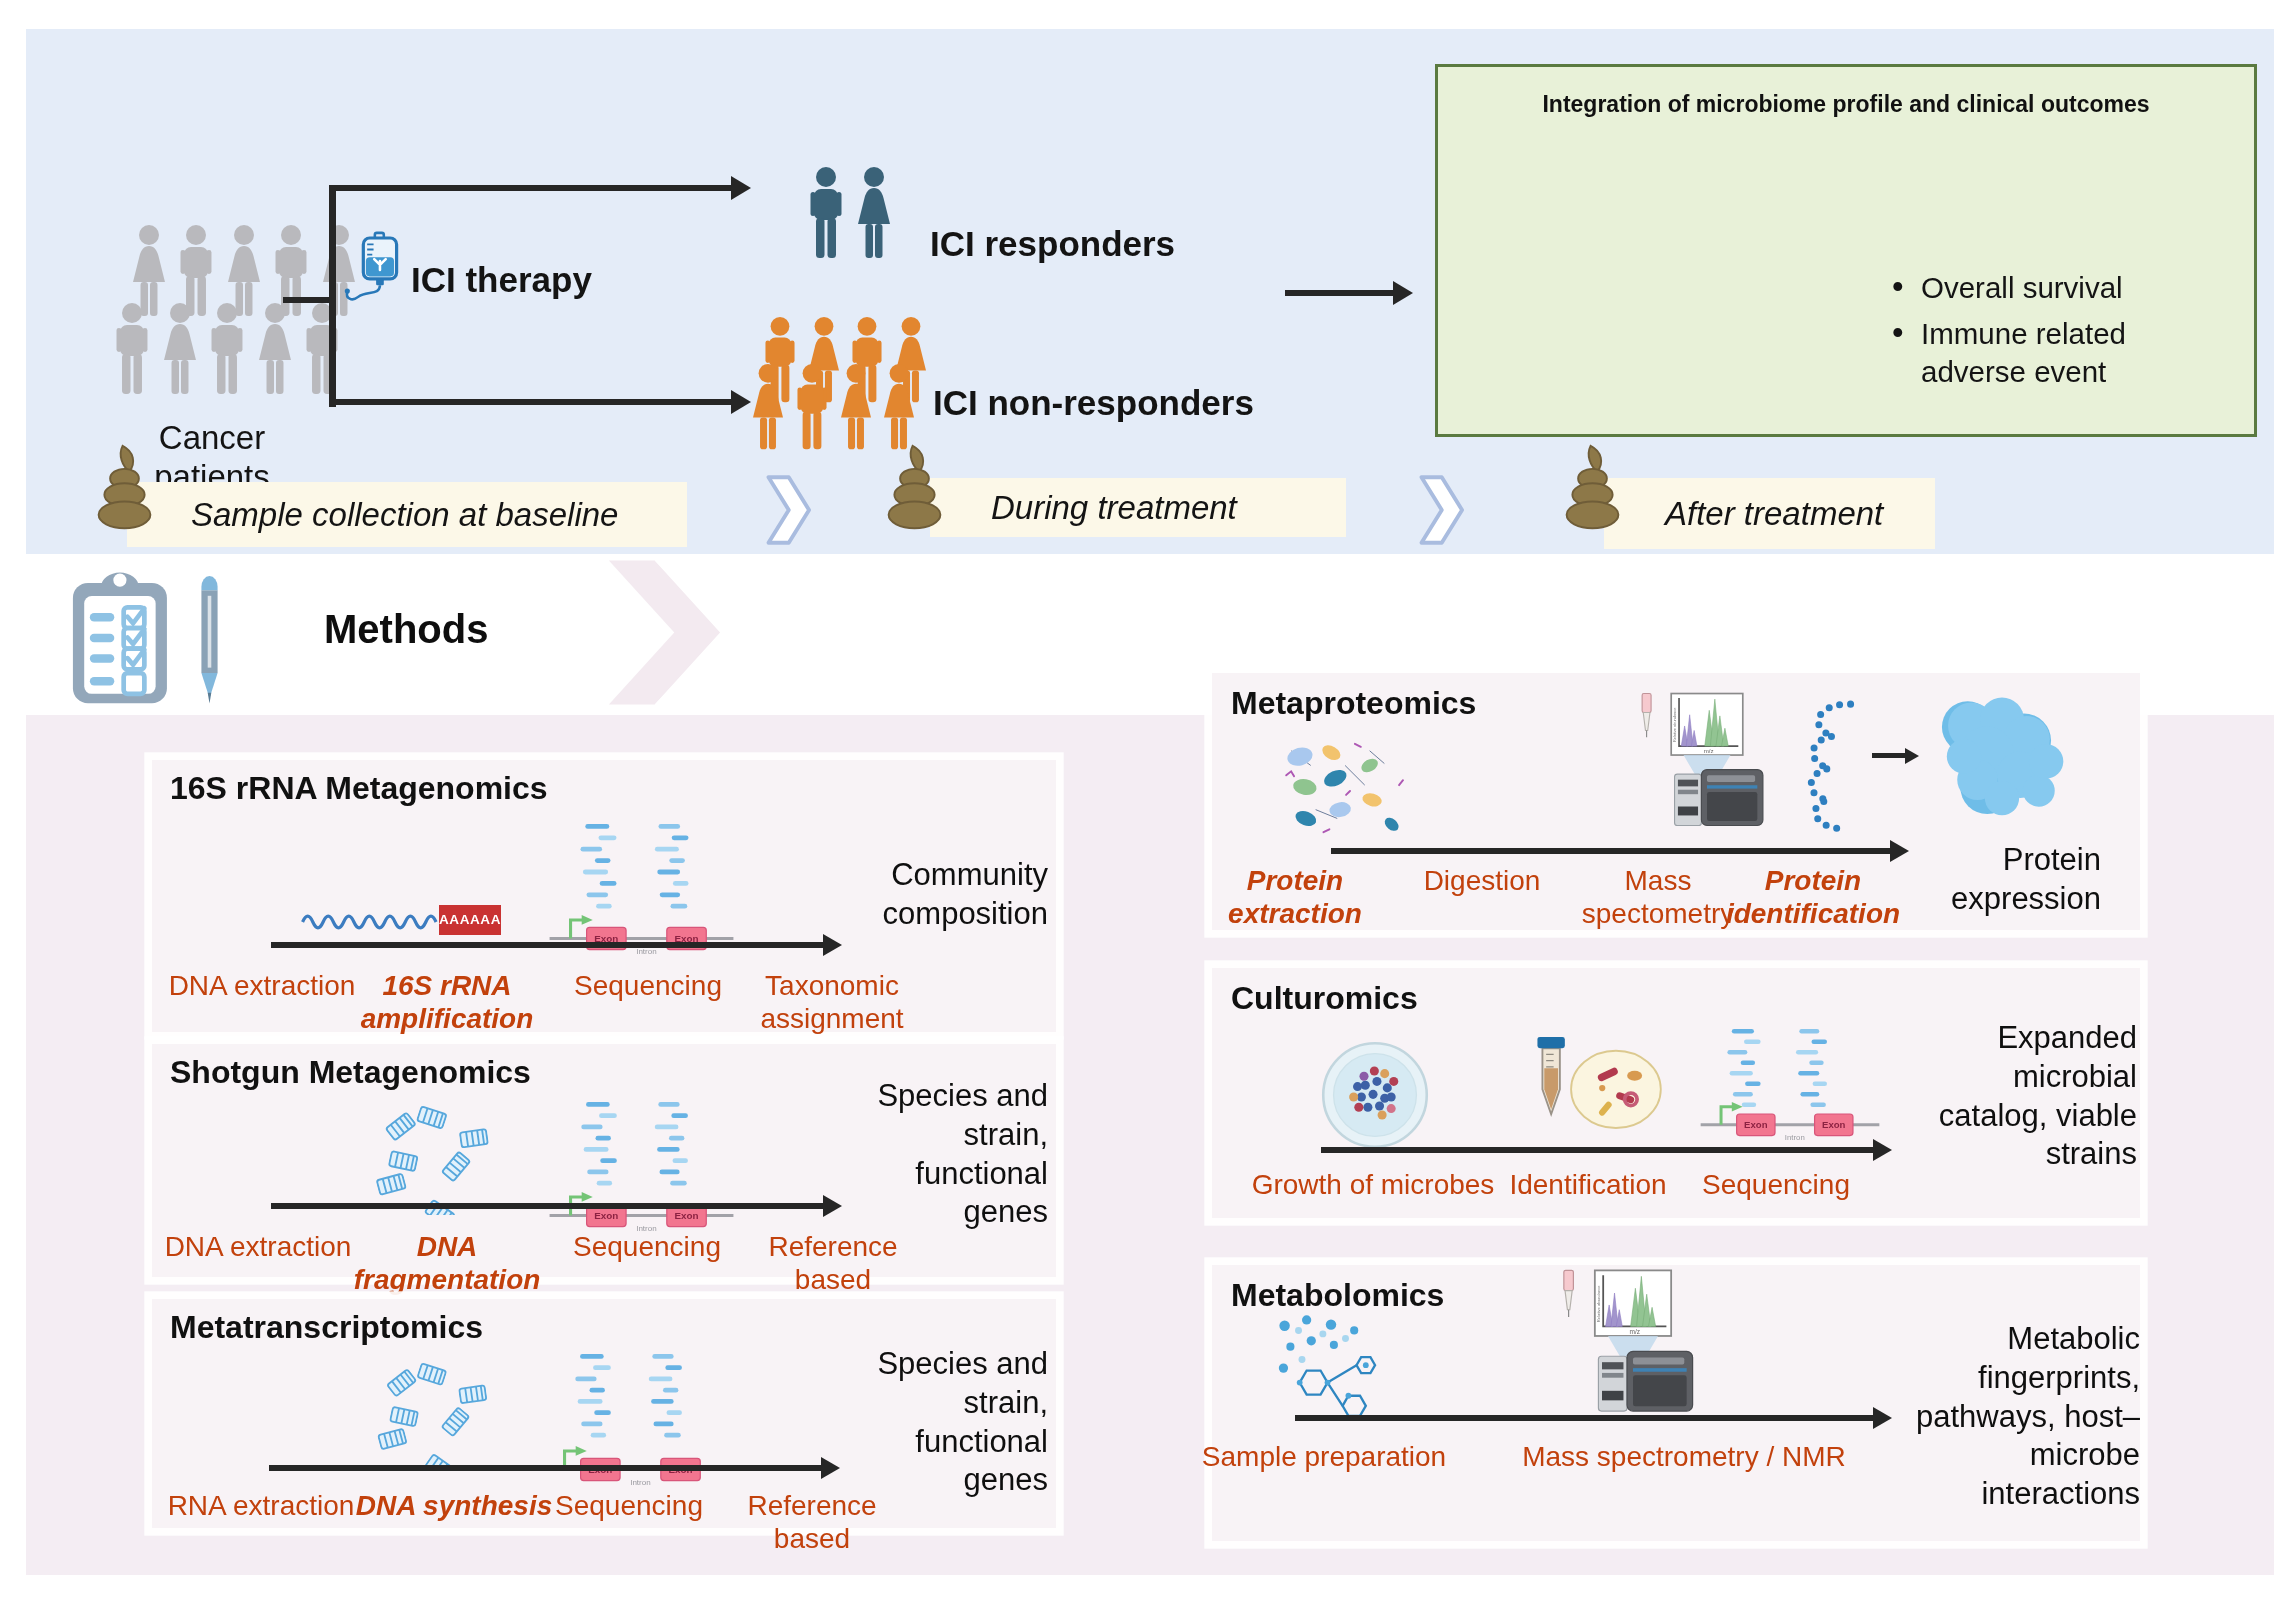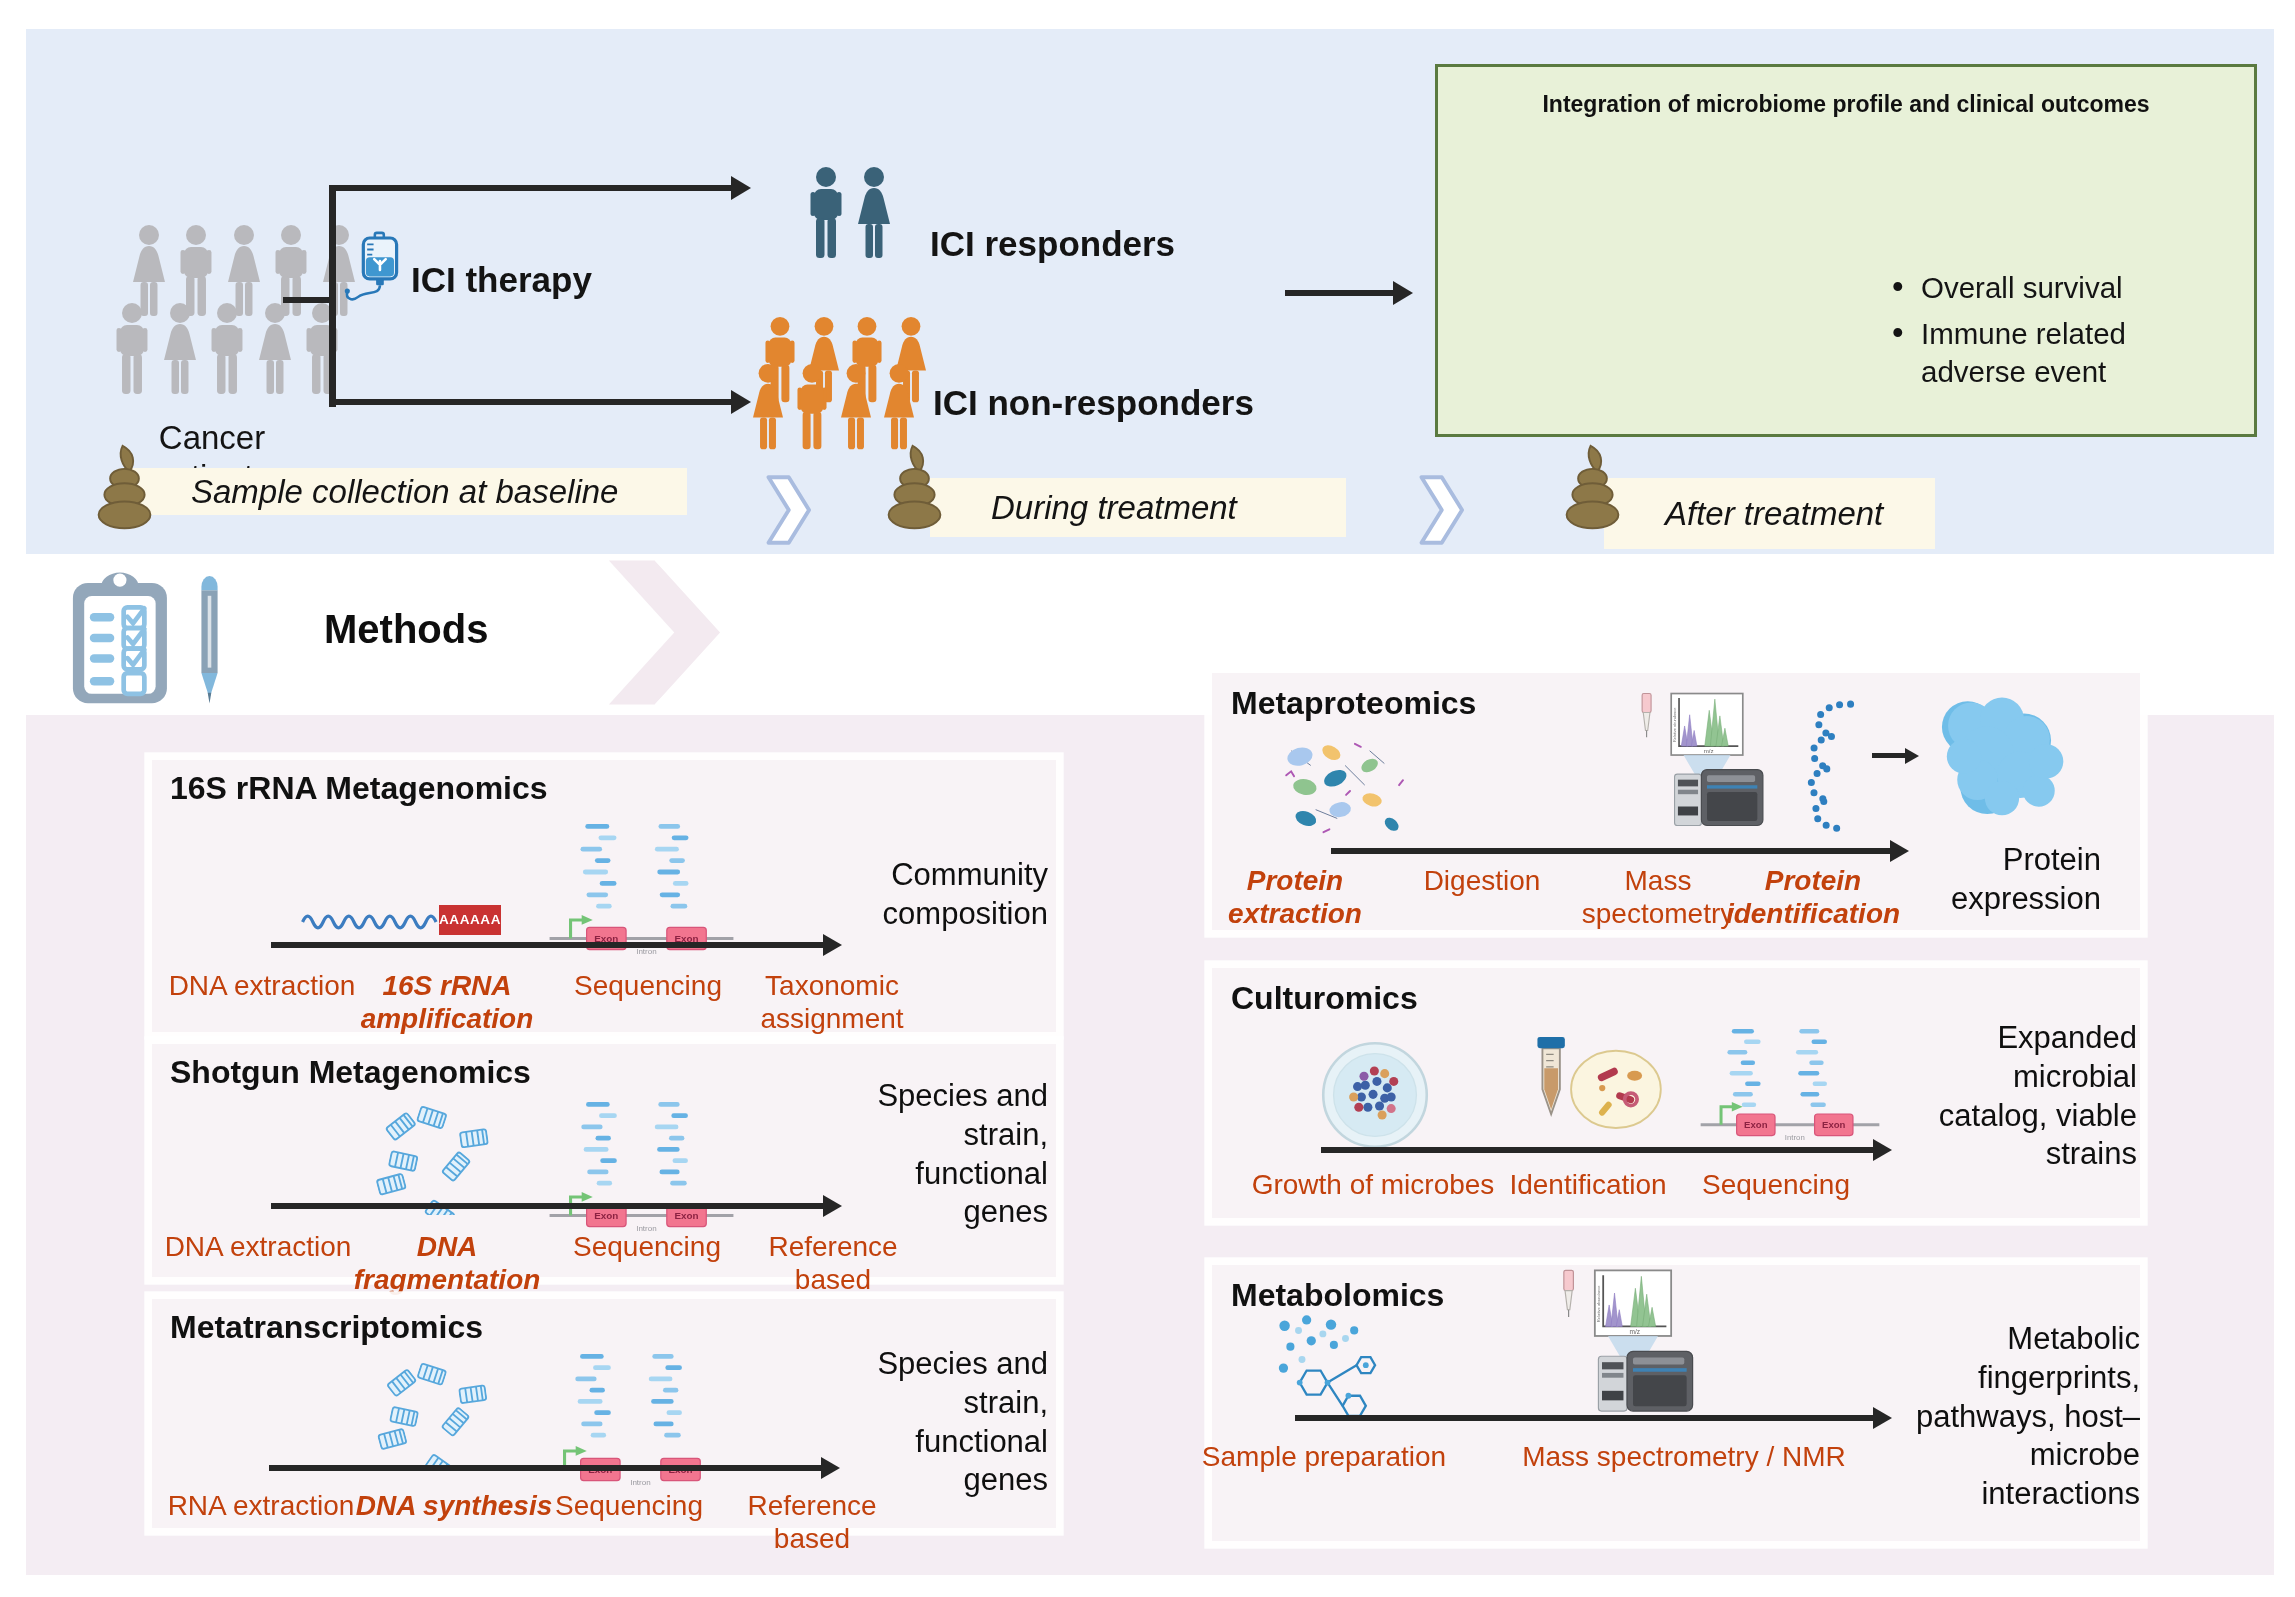--- a/index.html
+++ b/index.html
@@ -382,21 +382,21 @@
   <div class="arr" style="left:1285px;top:290px;width:109px"></div>
 
   <div class="greenbox">
     <div class="gtitle">Integration of microbiome profile and clinical outcomes</div>
     <ul class="gbullets" style="left:450px;top:202px;width:315px">
       <li>Overall survival</li>
       <li>Immune related adverse event</li>
     </ul>
   </div>
 
-  <div class="tstrip" style="left:127px;top:468px;width:560px;height:47px;padding-left:64px;box-sizing:border-box">
+  <div class="tstrip" style="left:127px;top:482px;width:560px;height:65px;padding-left:64px;box-sizing:border-box">
     <span>Sample collection at baseline</span>
   </div>
   <div class="tstrip" style="left:930px;top:478px;width:416px;height:59px;padding-left:61px;box-sizing:border-box">
     <span>During treatment</span>
   </div>
   <div class="tstrip" style="left:1604px;top:478px;width:331px;height:71px;padding-left:61px;box-sizing:border-box">
     <span>After treatment</span>
   </div>
   <svg class="abs" style="left:90px;top:439px;width:69px;height:98px" viewBox="0 0 108 152" width="69" height="98">
       <use href="#poop"></use>

